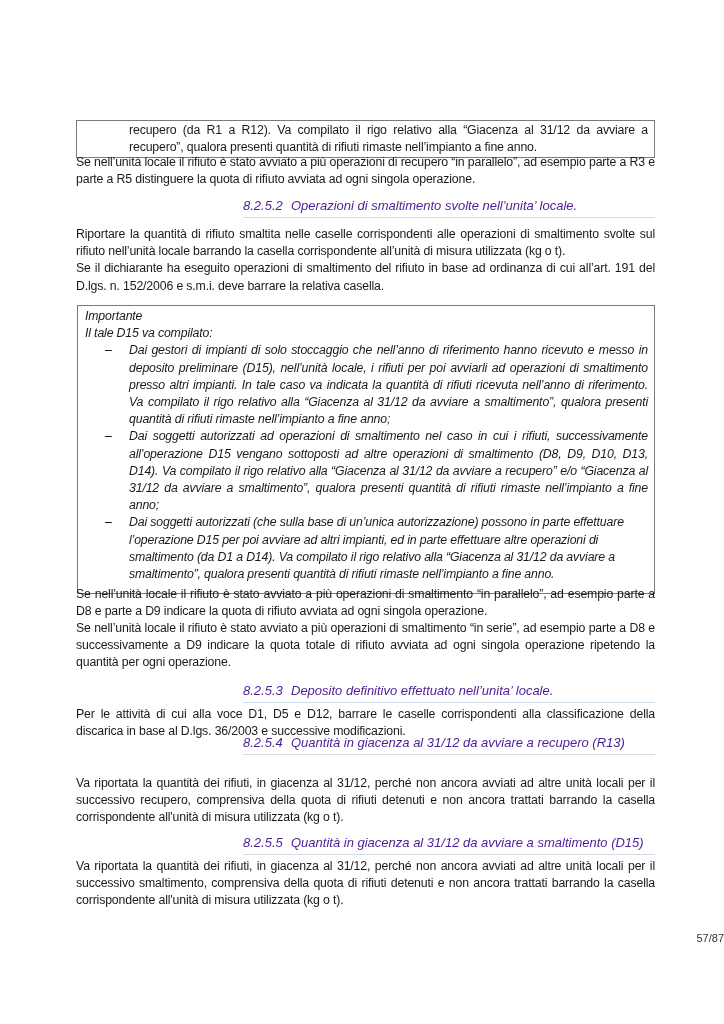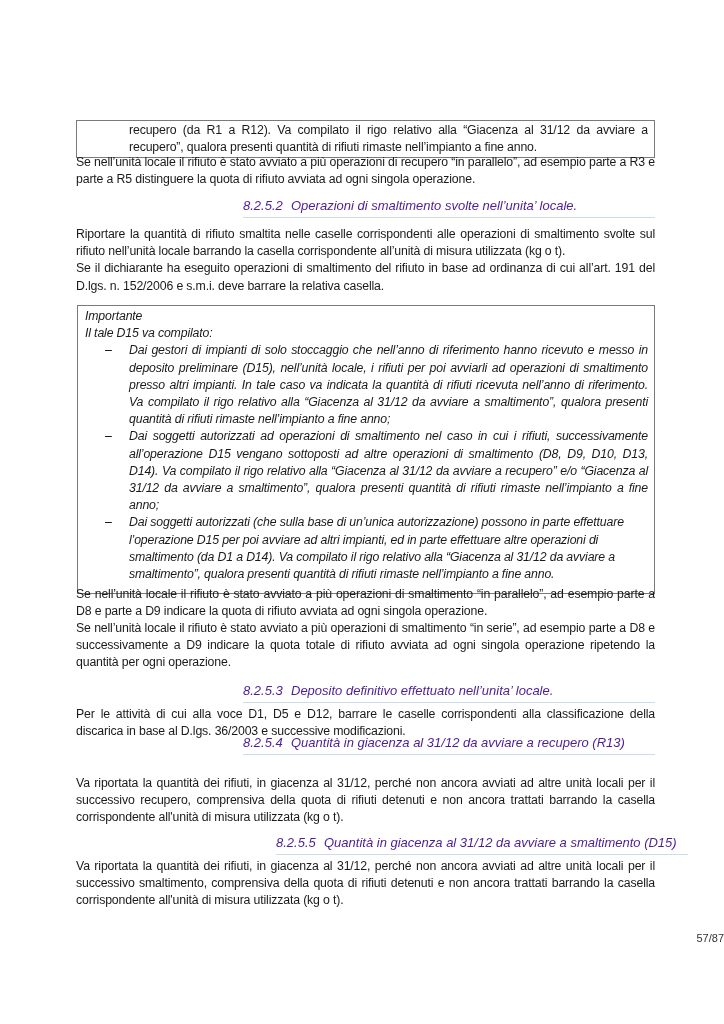--- a/index.html
+++ b/index.html
@@ -62,19 +62,19 @@
   <div class="heading" style="top:682px;">
     <span class="num">8.2.5.3</span><span>Deposito definitivo effettuato nell’unita’ locale.</span>
   </div>
   <div class="para text justify" style="top:706px;"> Per le attività di cui alla voce D1, D5 e D12, barrare le caselle corrispondenti alla classificazione della discarica in base al D.lgs. 36/2003 e successive modificazioni.</div>
 
   <div class="heading" style="top:734px;">
     <span class="num">8.2.5.4</span><span>Quantità in giacenza al 31/12 da avviare a recupero (R13)</span>
   </div>
   <div class="para text justify" style="top:775px;">Va riportata la quantità dei rifiuti, in giacenza al 31/12, perché non ancora avviati ad altre unità locali per il successivo recupero, comprensiva della quota di rifiuti detenuti e non ancora trattati barrando la casella corrispondente all'unità di misura utilizzata (kg o t).</div>
 
-  <div class="heading" style="top:834px;margin-left:33px;">
+  <div class="heading" style="top:834px;">
     <span class="num">8.2.5.5</span><span>Quantità in giacenza al 31/12 da avviare a smaltimento (D15)</span>
   </div>
   <div class="para text justify" style="top:858px;">Va riportata la quantità dei rifiuti, in giacenza al 31/12, perché non ancora avviati ad altre unità locali per il successivo smaltimento, comprensiva della quota di rifiuti detenuti e non ancora trattati barrando la casella corrispondente all'unità di misura utilizzata (kg o t).</div>
 
   <div class="page-num">57/87</div>
 </div>
 
 </body></html>

